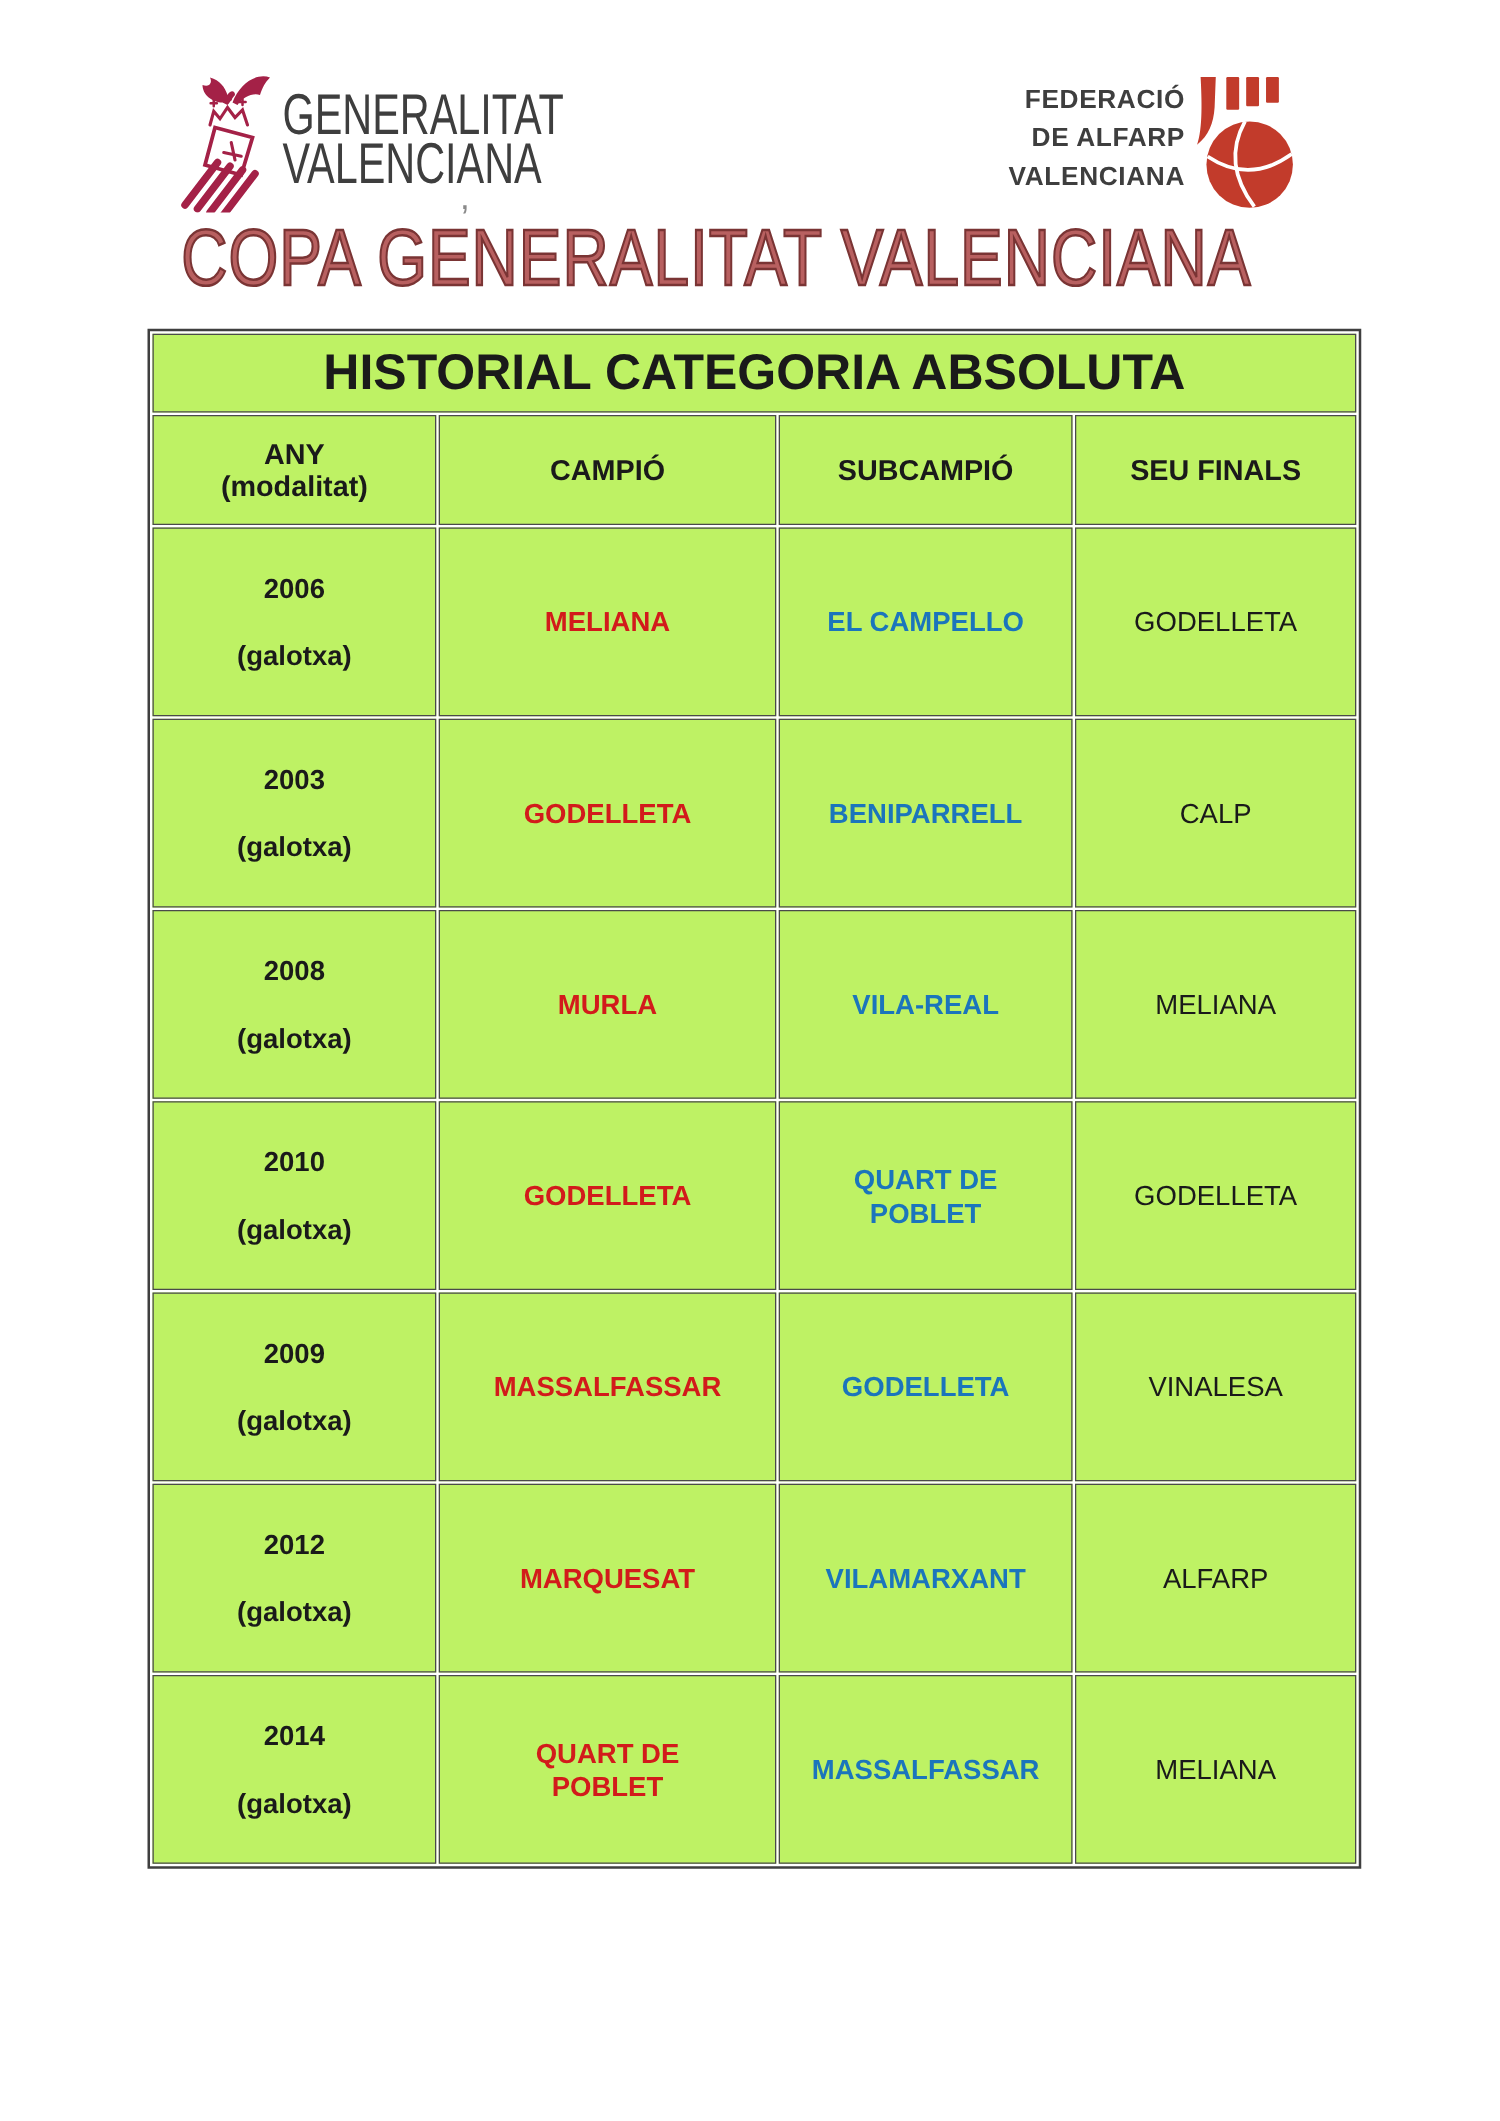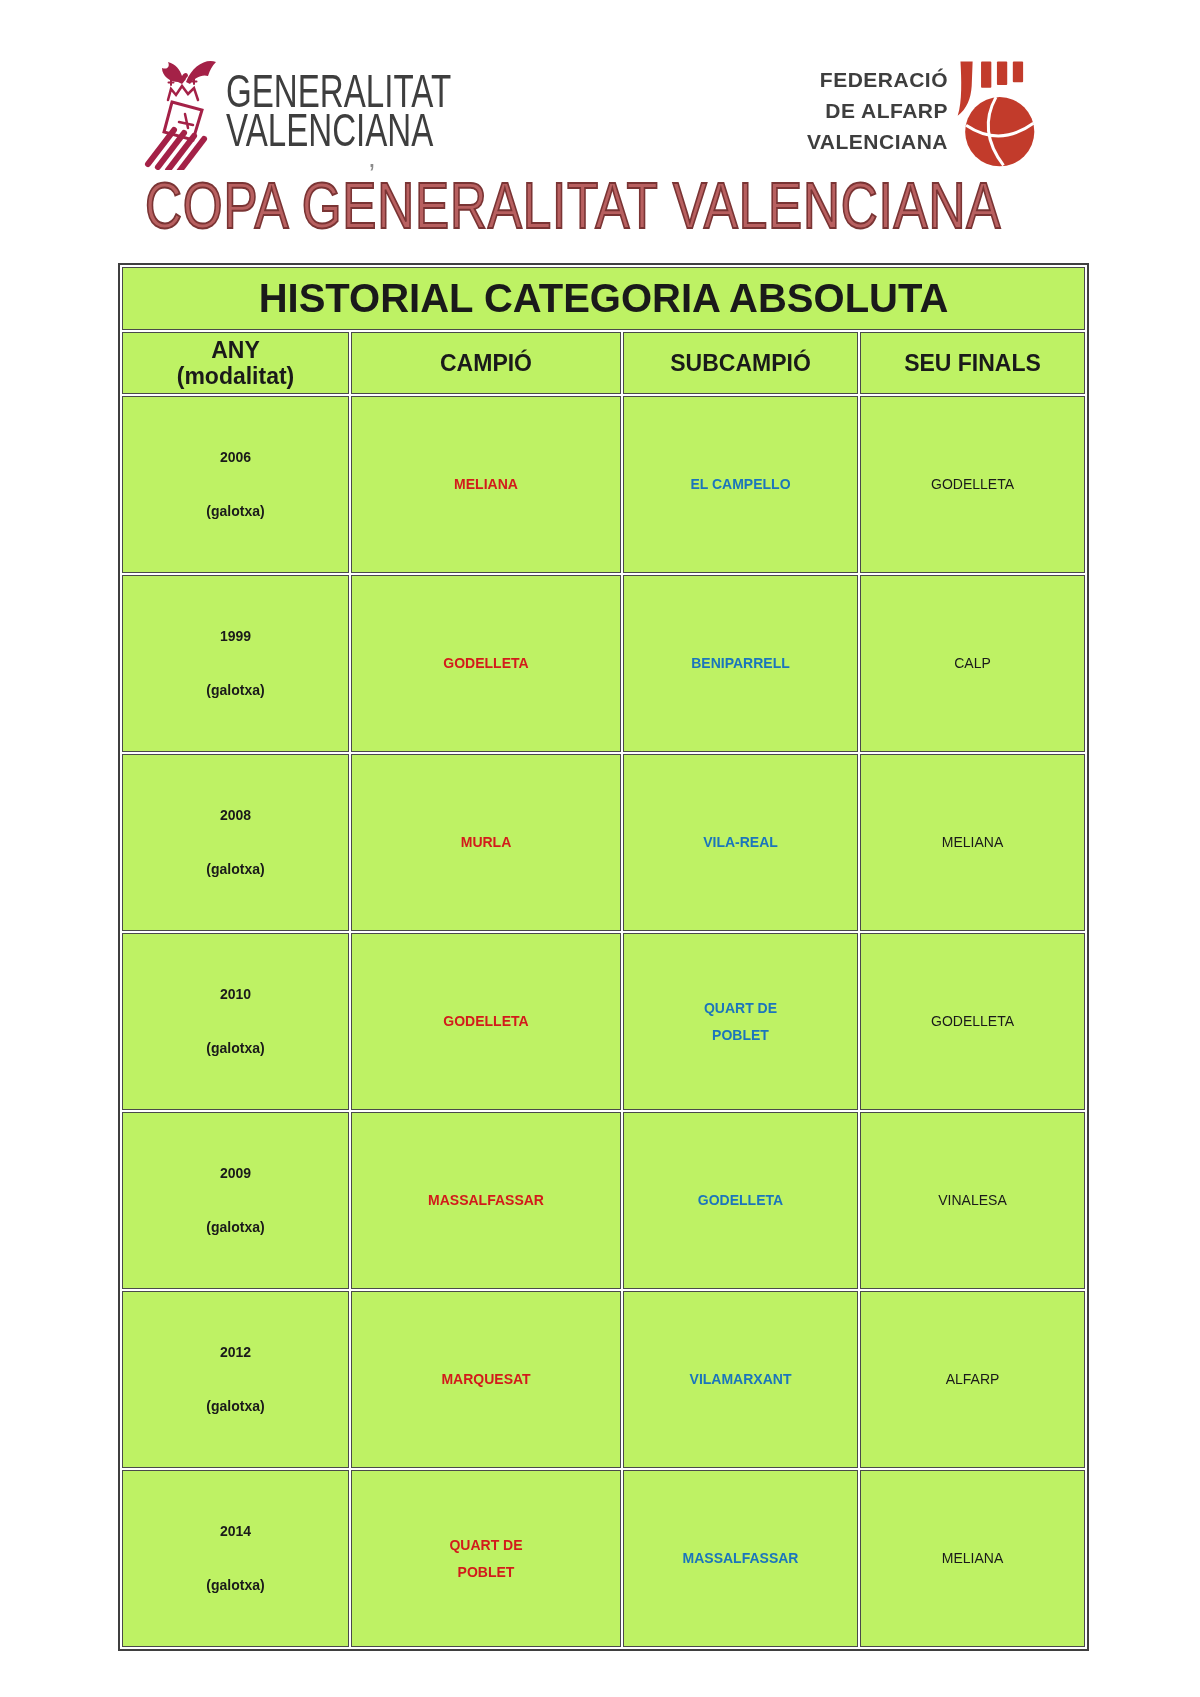--- a/index.html
+++ b/index.html
@@ -43,22 +43,22 @@
   table.history{
     position:absolute;left:118px;top:263px;width:957px;
     border-collapse:separate;border-spacing:2px;
     border:2px solid #3f3f3f;table-layout:fixed;background:#fff;
   }
   table.history th, table.history td{
     border:1px solid var(--border);
     text-align:center;vertical-align:middle;background:#bef264;
   }
   th.tbl-title{font-size:40px;font-weight:bold;padding:8px 4px;letter-spacing:0px;}
-  th.col-h{font-size:23px;font-weight:bold;padding:4px 4px;line-height:26px;}
-  td{font-size:14px;line-height:27px;padding:20px 4px;white-space:pre-line;}
+  th.col-h{font-size:23px;font-weight:bold;padding:17px 4px;line-height:26px;}
+  td{font-size:22px;line-height:27px;padding:7px 4px;white-space:pre-line;}
   td .year{font-weight:bold;display:block;}
   td .modality{font-weight:bold;display:block;}
   td.campio{color:var(--champion_red);font-weight:bold;}
   td.subcampio{color:var(--runnerup_blue);font-weight:bold;}
   td.seu{color:#1a1a1a;font-weight:400;}
 </style>
 </head>
 <body>
 
 <svg class="gv-crest" viewBox="0 0 80 114" aria-hidden="true">
@@ -141,21 +141,21 @@
       <span class="year">2006</span>
       <span class="modality">(galotxa)</span>
     </td>
     <td class="campio">MELIANA</td>
     <td class="subcampio">EL CAMPELLO</td>
     <td class="seu">GODELLETA</td>
   </tr>
 
   <tr>
     <td class="any">
-      <span class="year">1999</span>
+      <span class="year">2003</span>
       <span class="modality">(galotxa)</span>
     </td>
     <td class="campio">GODELLETA</td>
     <td class="subcampio">BENIPARRELL</td>
     <td class="seu">CALP</td>
   </tr>
 
   <tr>
     <td class="any">
       <span class="year">2008</span>

